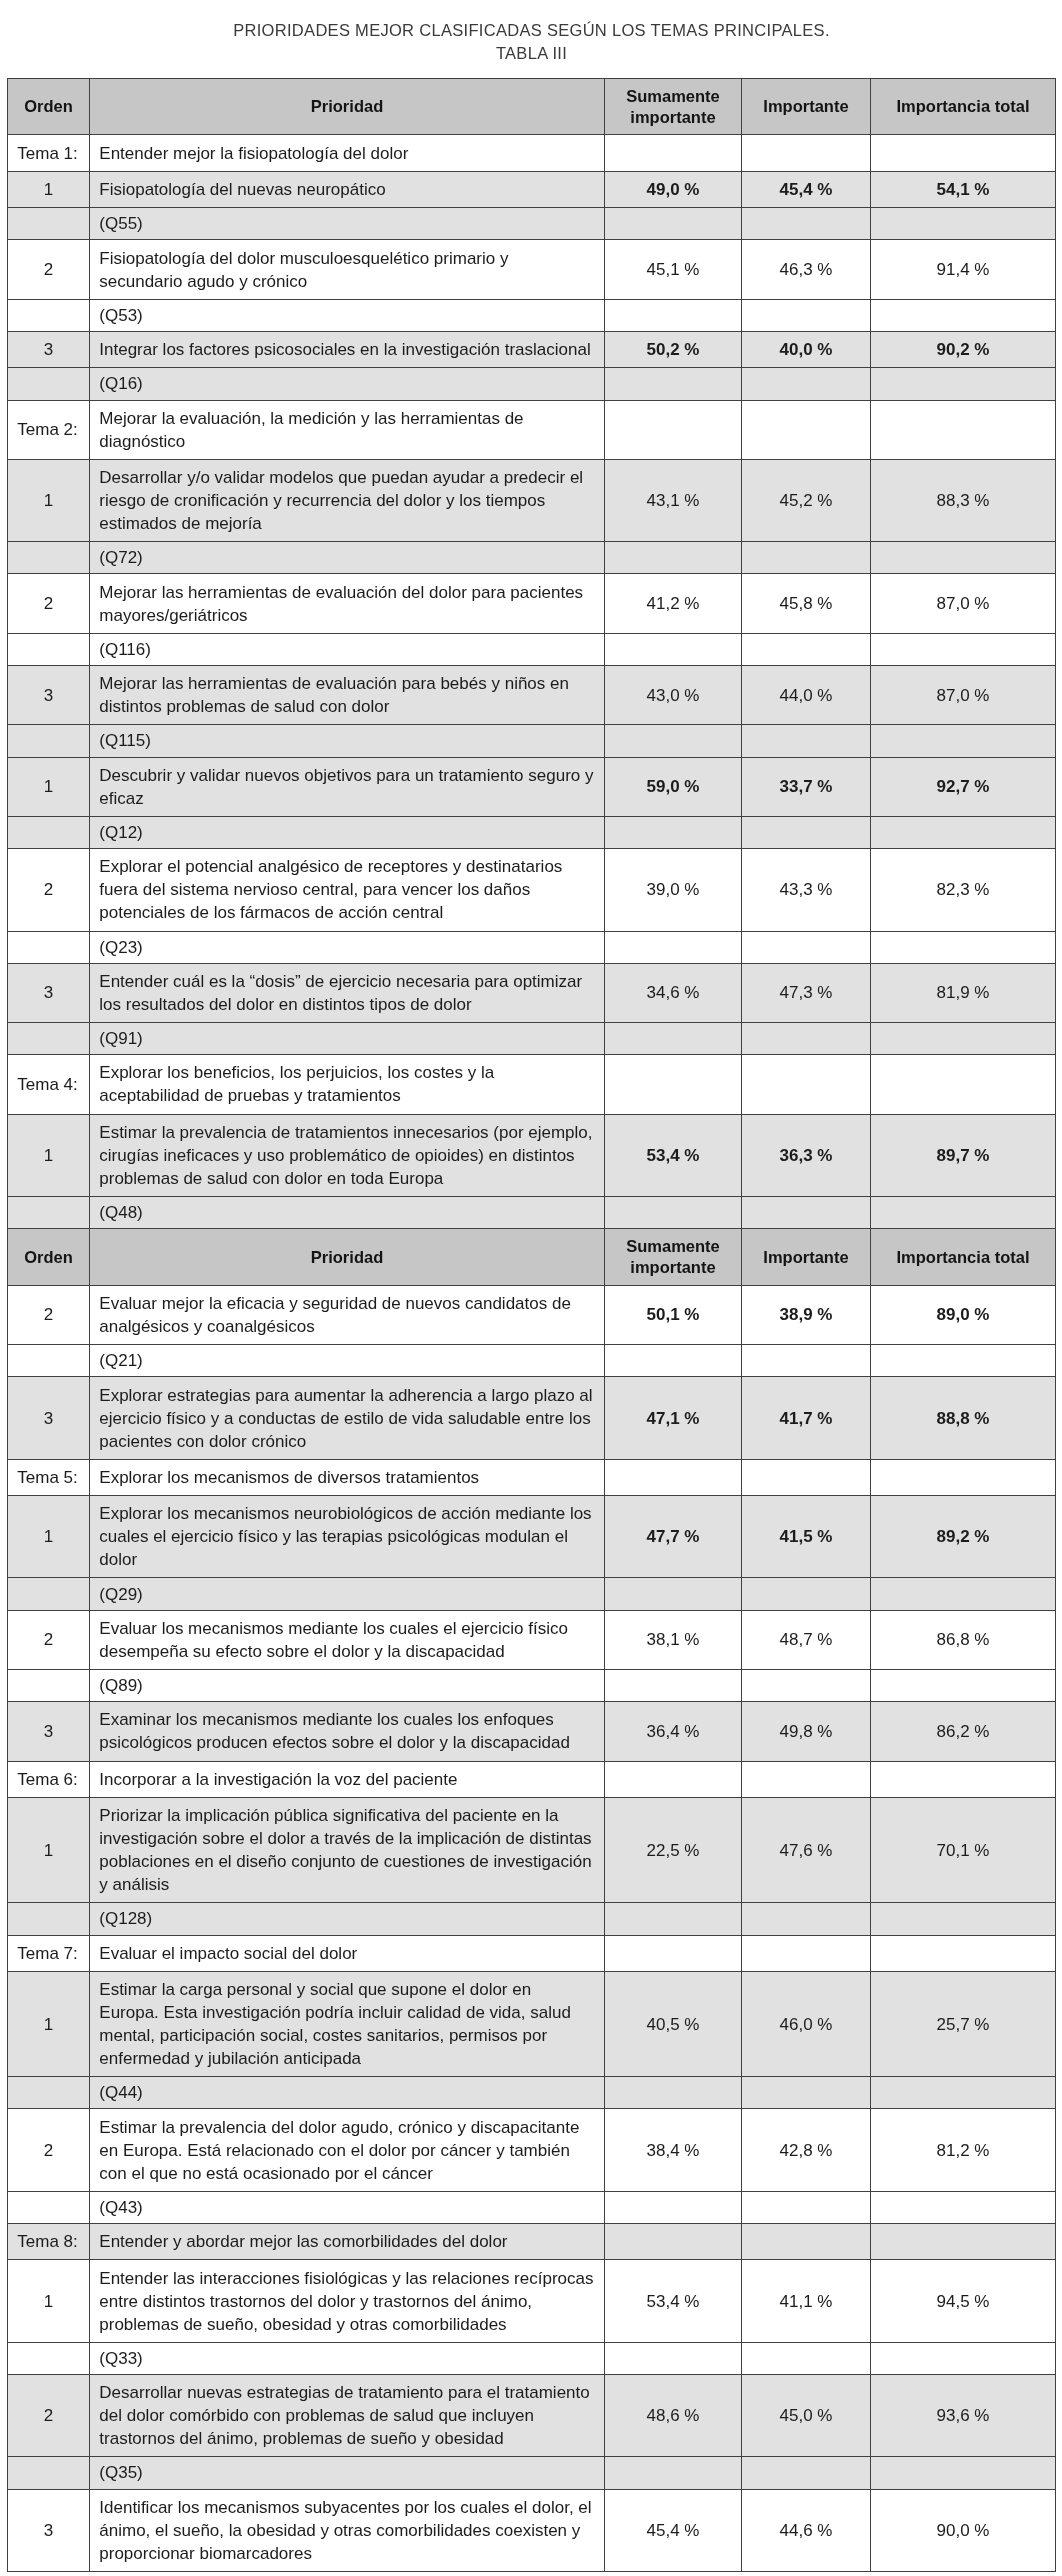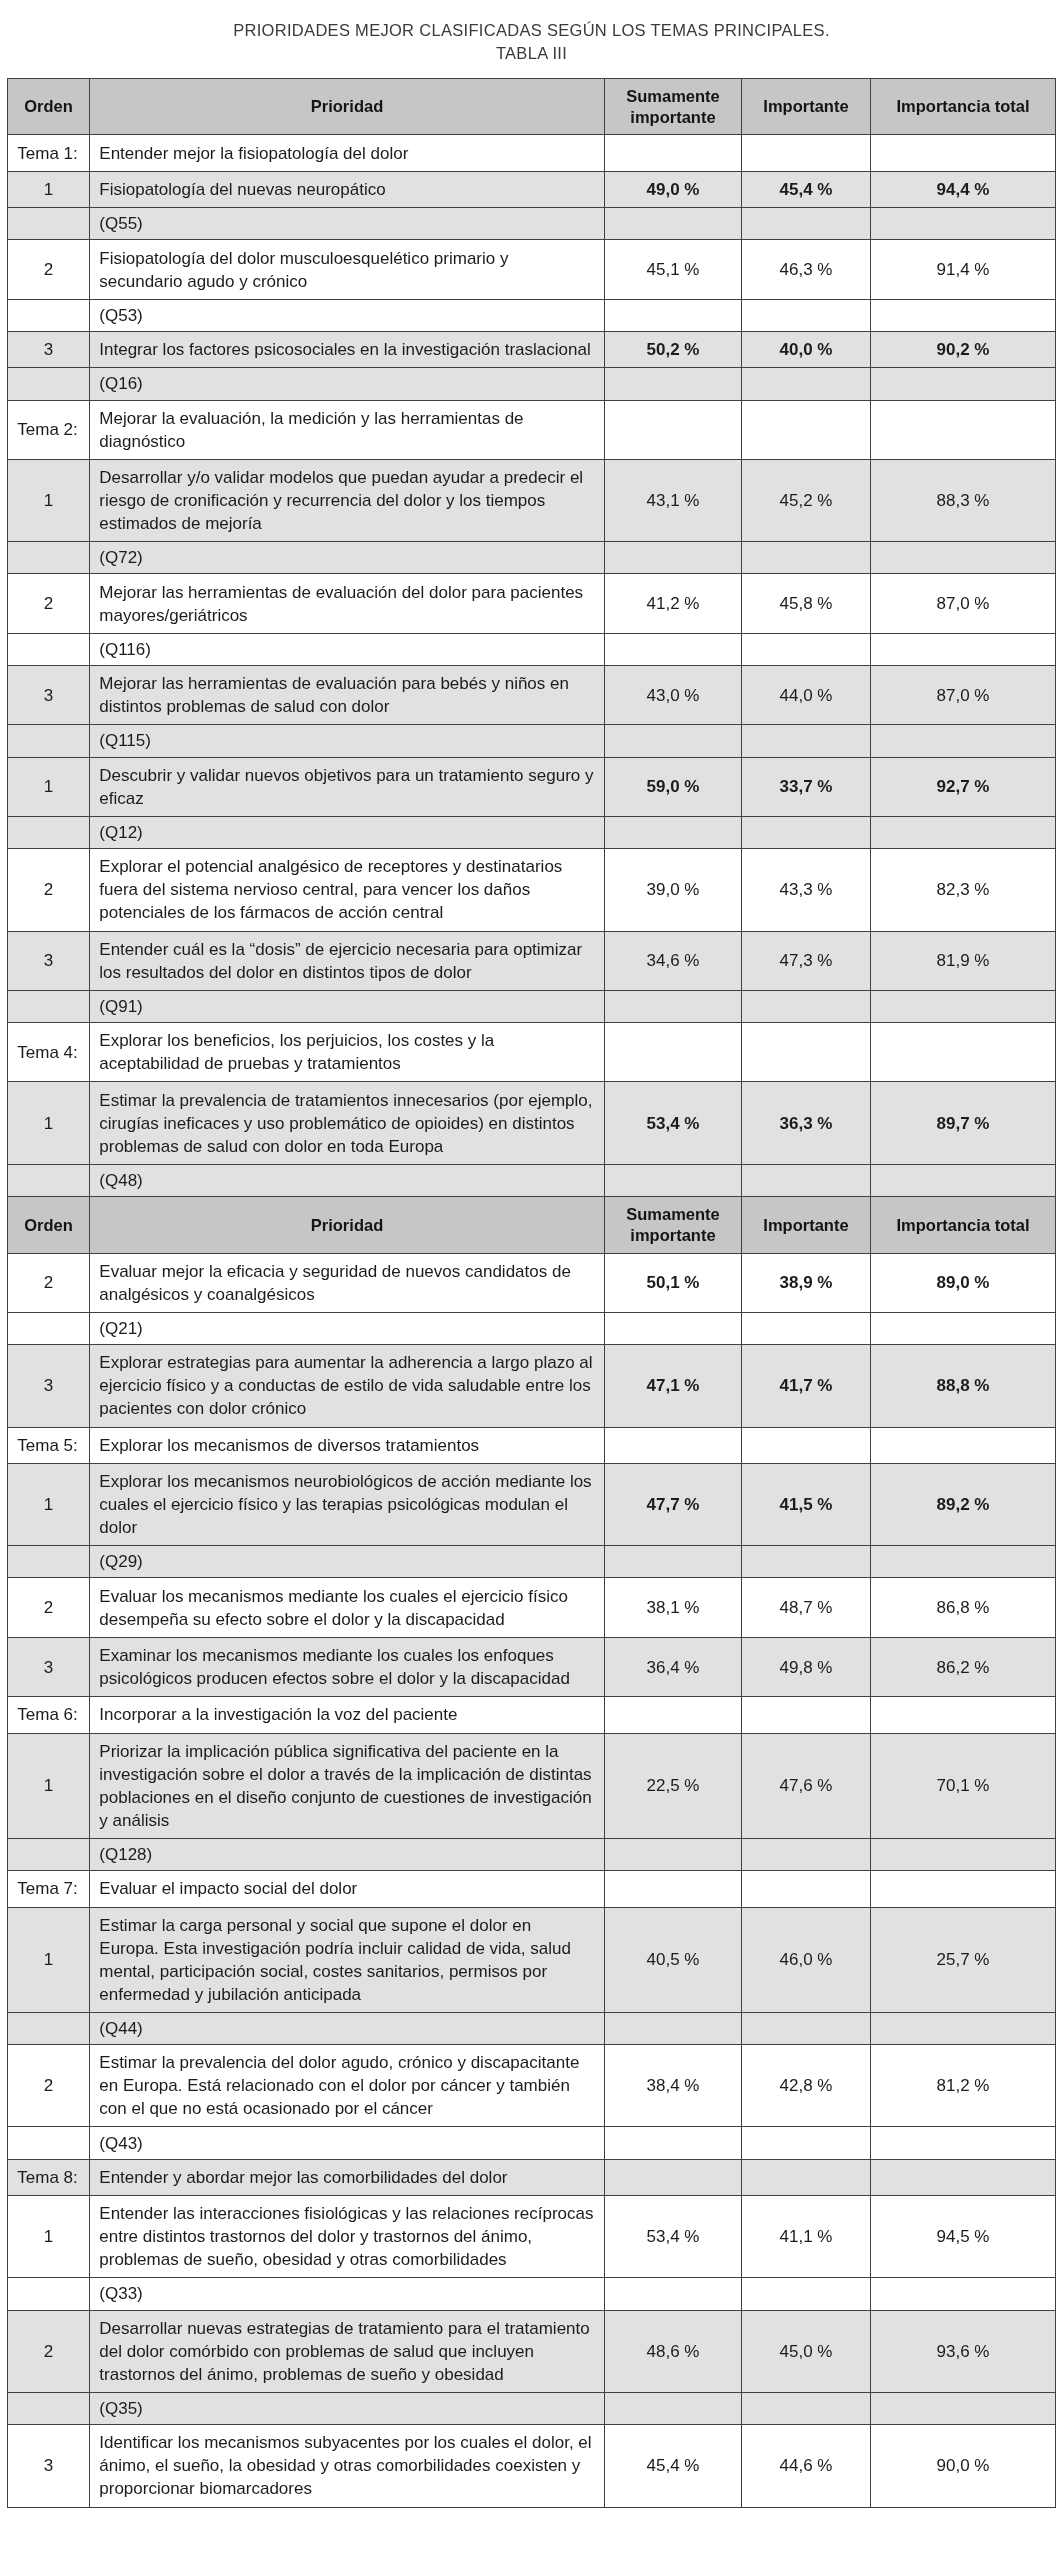--- a/index.html
+++ b/index.html
@@ -92,21 +92,21 @@
           <td class="text-cell">Entender mejor la fisiopatología del dolor</td>
           <td class="val"></td>
           <td class="val"></td>
           <td class="val"></td>
         </tr>
         <tr class="shaded priority-row bold-vals">
           <td class="orden">1</td>
           <td class="text-cell">Fisiopatología del nuevas neuropático</td>
           <td class="val">49,0 %</td>
           <td class="val">45,4 %</td>
-          <td class="val">94,4 %</td>
+          <td class="val">54,1 %</td>
         </tr>
         <tr class="shaded qcode-row">
           <td class="orden"></td>
           <td class="qcode">(Q55)</td>
           <td class="val"></td>
           <td class="val"></td>
           <td class="val"></td>
         </tr>
         <tr class="priority-row">
           <td class="orden">2</td>
@@ -198,20 +198,27 @@
           <td class="val"></td>
           <td class="val"></td>
           <td class="val"></td>
         </tr>
         <tr class="priority-row">
           <td class="orden">2</td>
           <td class="text-cell">Explorar el potencial analgésico de receptores y destinatarios fuera del sistema nervioso central, para vencer los daños potenciales de los fármacos de acción central</td>
           <td class="val">39,0 %</td>
           <td class="val">43,3 %</td>
           <td class="val">82,3 %</td>
+        </tr>
+        <tr class="qcode-row">
+          <td class="orden"></td>
+          <td class="qcode">(Q23)</td>
+          <td class="val"></td>
+          <td class="val"></td>
+          <td class="val"></td>
         </tr>
         <tr class="shaded priority-row">
           <td class="orden">3</td>
           <td class="text-cell">Entender cuál es la “dosis” de ejercicio necesaria para optimizar los resultados del dolor en distintos tipos de dolor</td>
           <td class="val">34,6 %</td>
           <td class="val">47,3 %</td>
           <td class="val">81,9 %</td>
         </tr>
         <tr class="shaded qcode-row">
           <td class="orden"></td>
@@ -290,20 +297,27 @@
           <td class="val"></td>
           <td class="val"></td>
         </tr>
         <tr class="priority-row">
           <td class="orden">2</td>
           <td class="text-cell">Evaluar los mecanismos mediante los cuales el ejercicio físico desempeña su efecto sobre el dolor y la discapacidad</td>
           <td class="val">38,1 %</td>
           <td class="val">48,7 %</td>
           <td class="val">86,8 %</td>
         </tr>
+        <tr class="qcode-row">
+          <td class="orden"></td>
+          <td class="qcode">(Q89)</td>
+          <td class="val"></td>
+          <td class="val"></td>
+          <td class="val"></td>
+        </tr>
         <tr class="shaded priority-row">
           <td class="orden">3</td>
           <td class="text-cell">Examinar los mecanismos mediante los cuales los enfoques psicológicos producen efectos sobre el dolor y la discapacidad</td>
           <td class="val">36,4 %</td>
           <td class="val">49,8 %</td>
           <td class="val">86,2 %</td>
         </tr>
         <tr class="theme-row">
           <td class="theme-orden">Tema 6:</td>
           <td class="text-cell">Incorporar a la investigación la voz del paciente</td>

